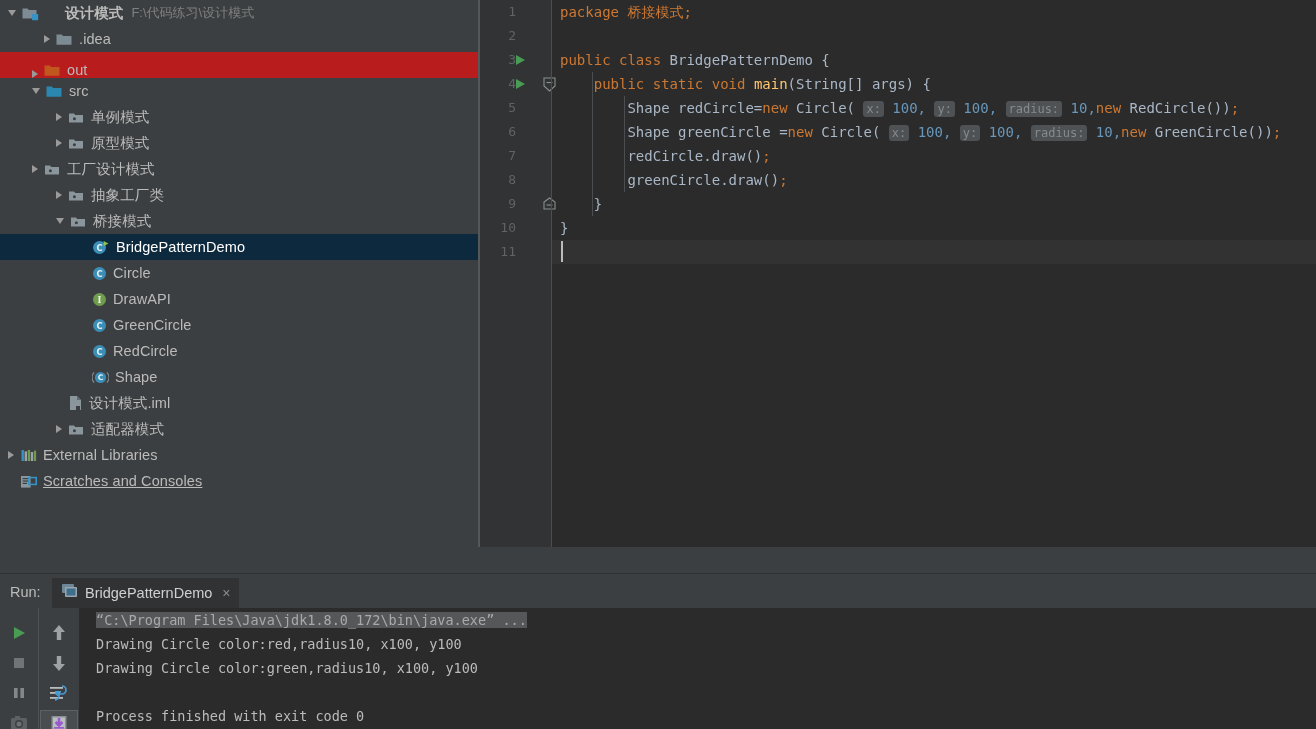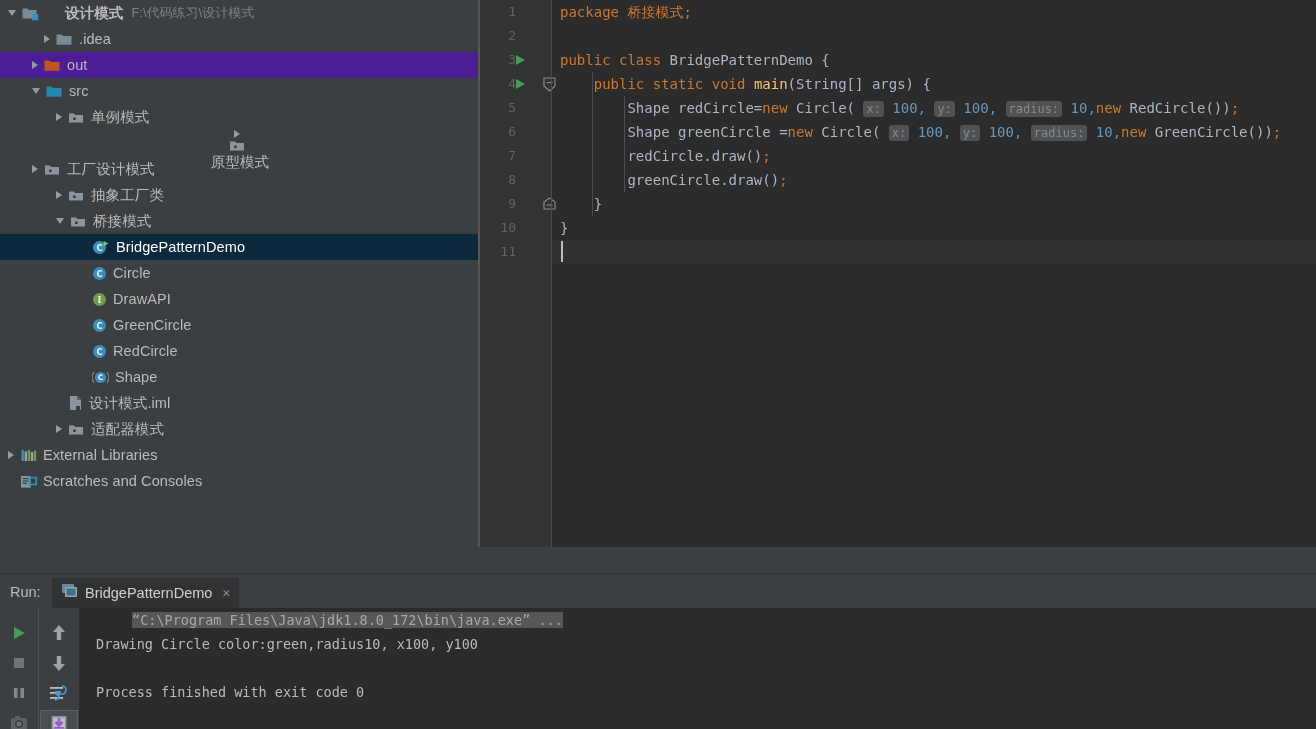--- a/index.html
+++ b/index.html
@@ -14,21 +14,21 @@
   
   #project-panel{
     position:absolute;left:0;top:0;width:480px;height:573px;
     background:#3c3f41;overflow:hidden;
   }
   .tree-row{
     position:relative;height:26px;display:flex;align-items:center;
     white-space:nowrap;font-size:14.5px;color:#bbbbbb;
   }
   .tree-row.selected{background:#0d293e;}
-  .tree-row.hovered{background:#4c1d95;}
+  .tree-row.hovered{background:#b91c1c;align-items:flex-end;}
   .arrow{
     width:0;height:0;flex:0 0 auto;margin-right:6px;
   }
   .arrow.right{
     border-left:6px solid #9a9a9a;
     border-top:4.5px solid transparent;
     border-bottom:4.5px solid transparent;
   }
   .arrow.down{
     border-top:6px solid #9a9a9a;
@@ -121,21 +121,21 @@
 
   #console{
     position:absolute;left:79px;top:608px;right:0;height:121px;
     background:#2b2b2b;overflow:hidden;
   }
   .oline{
     height:24px;line-height:24px;white-space:pre;
     font-family:"DejaVu Sans Mono", monospace;font-size:13.5px;
     color:#bbbbbb;padding-left:17px;
   }
-  .oline.cmd{color:#a9a9a9;margin-left:36px;}
+  .oline.cmd{color:#a9a9a9;}
   .cmdbg{background:#555759;display:inline;}
 </style>
 </head>
 <body>
 
 <div id="app">
 
   <div id="project-panel">
       <div class="tree-row" style="padding-left: 8px;">
         <span class="arrow down"></span>
@@ -168,21 +168,21 @@
         <span class="tlabel">src</span>
       </div>
       <div class="tree-row" style="padding-left: 56px;">
         <span class="arrow right"></span>
         <span class="tico"><svg width="17" height="15" viewBox="0 0 17 15">
         <path d="M1 3.6 h5 l1.2 1.4 h7.8 v7.6 h-14 z" fill="#8a959c"></path>
         <circle cx="6.4" cy="8.8" r="1.5" fill="#3c3f41"></circle>
           </svg></span>
         <span class="tlabel">单例模式</span>
       </div>
-      <div class="tree-row" style=" flex-direction: column;">
+      <div class="tree-row" style="padding-left: 56px;">
         <span class="arrow right"></span>
         <span class="tico"><svg width="17" height="15" viewBox="0 0 17 15">
         <path d="M1 3.6 h5 l1.2 1.4 h7.8 v7.6 h-14 z" fill="#8a959c"></path>
         <circle cx="6.4" cy="8.8" r="1.5" fill="#3c3f41"></circle>
           </svg></span>
         <span class="tlabel">原型模式</span>
       </div>
       <div class="tree-row" style="padding-left: 32px;">
         <span class="arrow right"></span>
         <span class="tico"><svg width="17" height="15" viewBox="0 0 17 15">
@@ -279,21 +279,21 @@
         <span class="arrow right"></span>
         <span class="tico"><svg width="17" height="15" viewBox="0 0 17 15">
         <rect x="1.5" y="2" width="2.4" height="11" fill="#3592c4"></rect>
         <rect x="4.6" y="3.4" width="2.4" height="9.6" fill="#9aa4aa"></rect>
         <rect x="7.7" y="2" width="2.4" height="11" fill="#6f9c4e"></rect>
         <rect x="10.8" y="4" width="2.4" height="9" fill="#9aa4aa"></rect>
         <rect x="13.9" y="2.6" width="2.2" height="10.4" fill="#6f9c4e"></rect>
           </svg></span>
         <span class="tlabel">External Libraries</span>
       </div>
-      <div class="tree-row" style="padding-left: 8px;">
+      <div class="tree-row" style="padding-left: 8px; text-decoration: underline;">
         <span class="arrow none"></span>
         <span class="tico"><svg width="17" height="15" viewBox="0 0 17 15">
         <rect x="1" y="2" width="9.6" height="11.6" fill="#8a959c"></rect>
         <rect x="2.6" y="4" width="6.4" height="1.2" fill="#3c3f41"></rect>
         <rect x="2.6" y="6.4" width="6.4" height="1.2" fill="#3c3f41"></rect>
         <rect x="2.6" y="8.8" width="4.4" height="1.2" fill="#3c3f41"></rect>
         <rect x="8.8" y="3.6" width="7.4" height="6.8" fill="none" stroke="#3592c4" stroke-width="1.6"></rect>
           </svg></span>
         <span class="tlabel">Scratches and Consoles</span>
       </div>
@@ -465,18 +465,19 @@
           <rect x="3" y="3.5" width="12" height="11" fill="#b9bec1"></rect>
           <path d="M9 4 L9 10 M5.6 8 L9 11.6 L12.4 8" stroke="#9b59d0" stroke-width="2.6" fill="none"></path>
           <rect x="4" y="13" width="10" height="1.6" fill="#9b59d0"></rect>
         </svg>
       </span>
     </div>
   </div>
 
   <div id="console">
       <div class="oline cmd"><span class="cmdbg">“C:\Program Files\Java\jdk1.8.0_172\bin\java.exe” ...</span></div>
+      <div class="oline">Drawing Circle color:red,radius10, x100, y100</div>
       <div class="oline">Drawing Circle color:green,radius10, x100, y100</div>
       <div class="oline"></div>
       <div class="oline">Process finished with exit code 0</div>
     </div>
 
 </div>
 
 </body></html>

